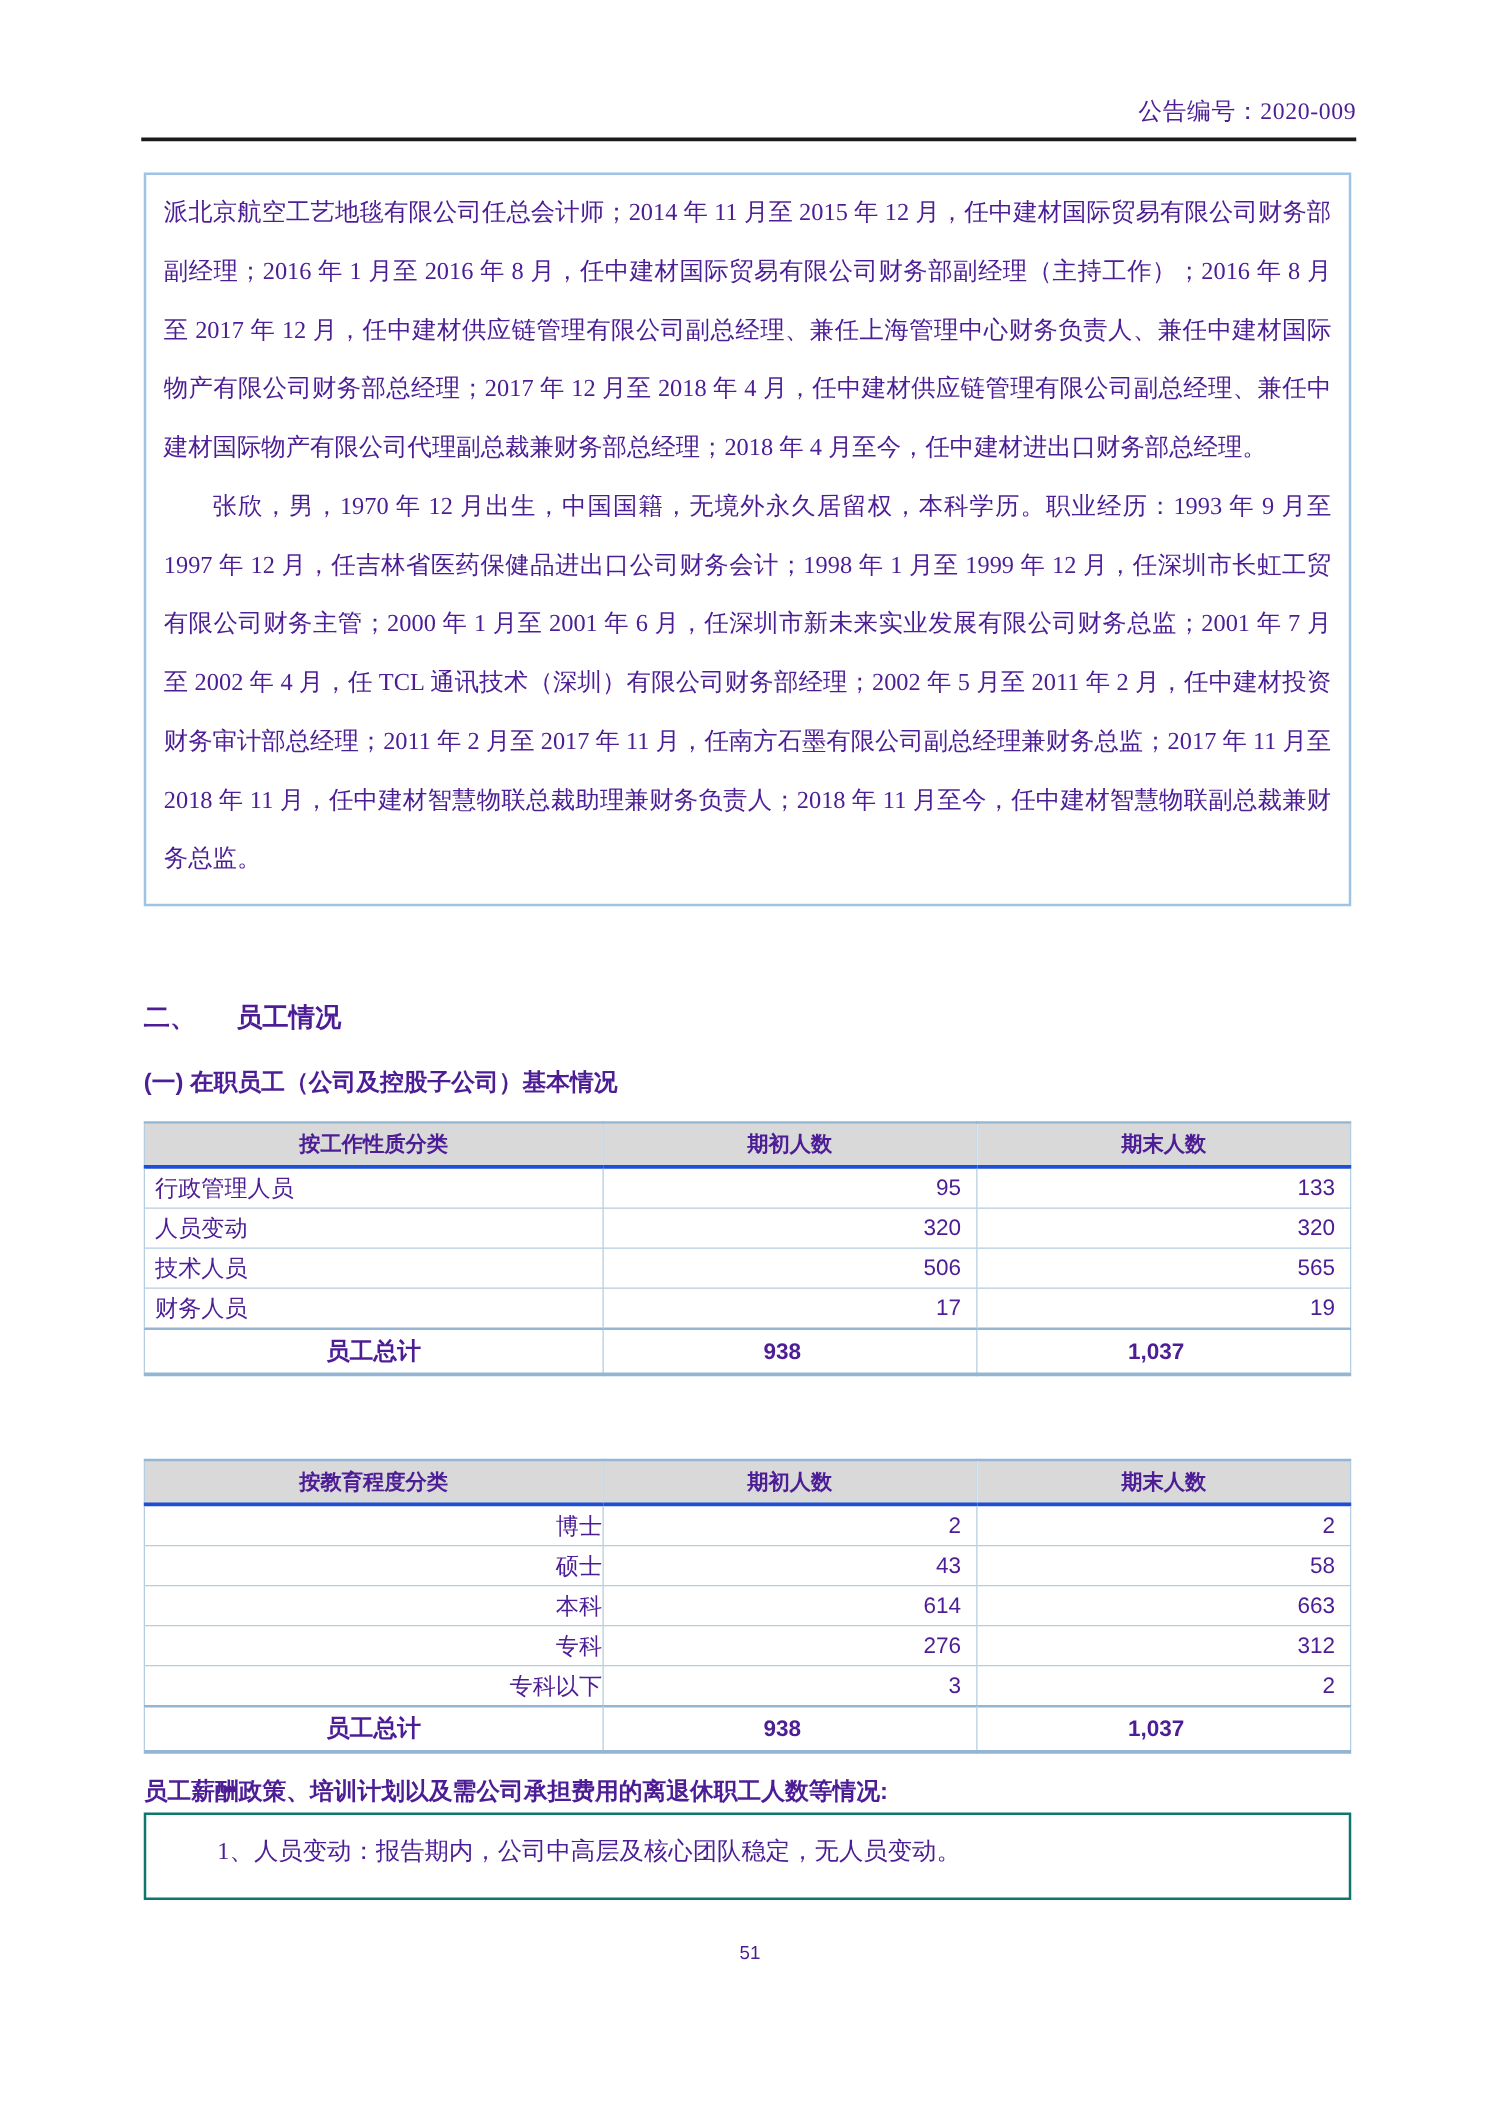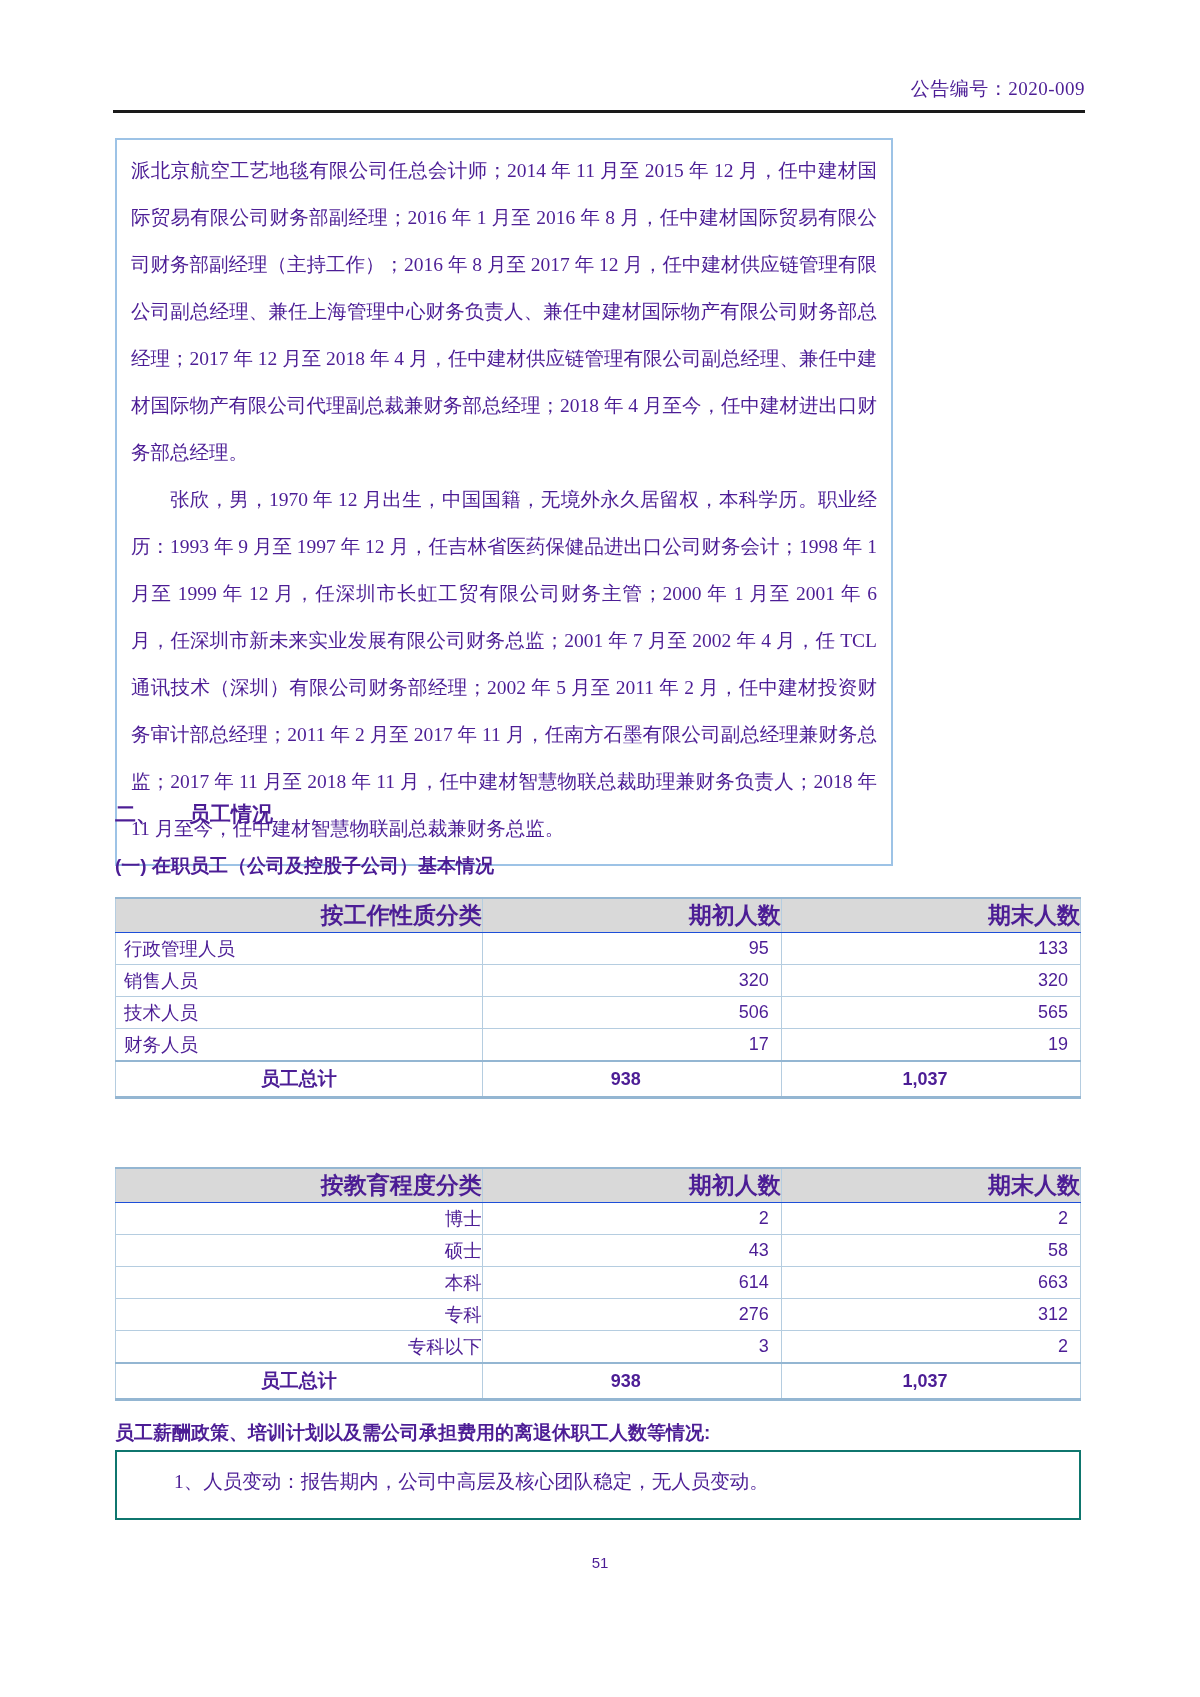--- a/index.html
+++ b/index.html
@@ -13,21 +13,21 @@
   }
   .doc-number{
     position:absolute; top:76px; right:115px;
     font-size:19px; letter-spacing:.5px;
   }
   .header-rule{
     position:absolute; top:110px; left:113px; width:972px;
     border-top:3px solid #1a1a1a; height:0;
   }
   .bio-box{
-    position:absolute; top:138px; left:115px; width:778px;
+    position:absolute; top:138px; left:115px; width:966px;
     box-sizing:border-box;
     border:2px solid #9dc3e6;
     padding:7px 14px 12px 14px;
     font-size:19.5px; line-height:47px;
     text-align:justify; text-justify:inter-character;font-family:Liberation Serif, serif;
   }
   .bio-box p{margin:0;}
   .bio-box p.indent{text-indent:2em;}
   .section-heading{
     position:absolute; top:800px; left:115px;
@@ -48,23 +48,23 @@
   .emp-table.t1{top:897px;}
   .emp-table.t2{top:1167px;}
   .emp-table th,.emp-table td{
     border:1px solid #b5cde0;
     padding:0;
     overflow:hidden; white-space:nowrap;
   }
   .emp-table{border:1px solid #9cbcd6; border-top:2px solid #94b6d2; border-bottom:3px solid #94b6d2;}
   .emp-table th{
     background:#d9d9d9;
-    font-weight:bold; text-align:right;
-    height:33px; font-size:23px;
-    border-bottom:1px solid #1d4ed8;
+    font-weight:bold; text-align:center;
+    height:33px; font-size:17px;
+    border-bottom:3px solid #1d4ed8;
   }
   .emp-table td{height:31px;}
   .emp-table td.num{
     text-align:right; padding-right:12px;
     font-family:"Liberation Sans","DejaVu Sans",sans-serif;
     font-size:18px;
   }
   .emp-table td.label.left{text-align:left; padding-left:8px;}
   .emp-table td.label.center{text-align:right;}
   .emp-table tr.total td{
@@ -124,21 +124,21 @@
           <th>期末人数</th>
         </tr>
       </thead>
       <tbody>
         <tr>
           <td class="label left">行政管理人员</td>
           <td class="num">95</td>
           <td class="num">133</td>
         </tr>
         <tr>
-          <td class="label left">销售人员</td>
+          <td class="label left">人员变动</td>
           <td class="num">320</td>
           <td class="num">320</td>
         </tr>
         <tr>
           <td class="label left">技术人员</td>
           <td class="num">506</td>
           <td class="num">565</td>
         </tr>
         <tr>
           <td class="label left">财务人员</td>

